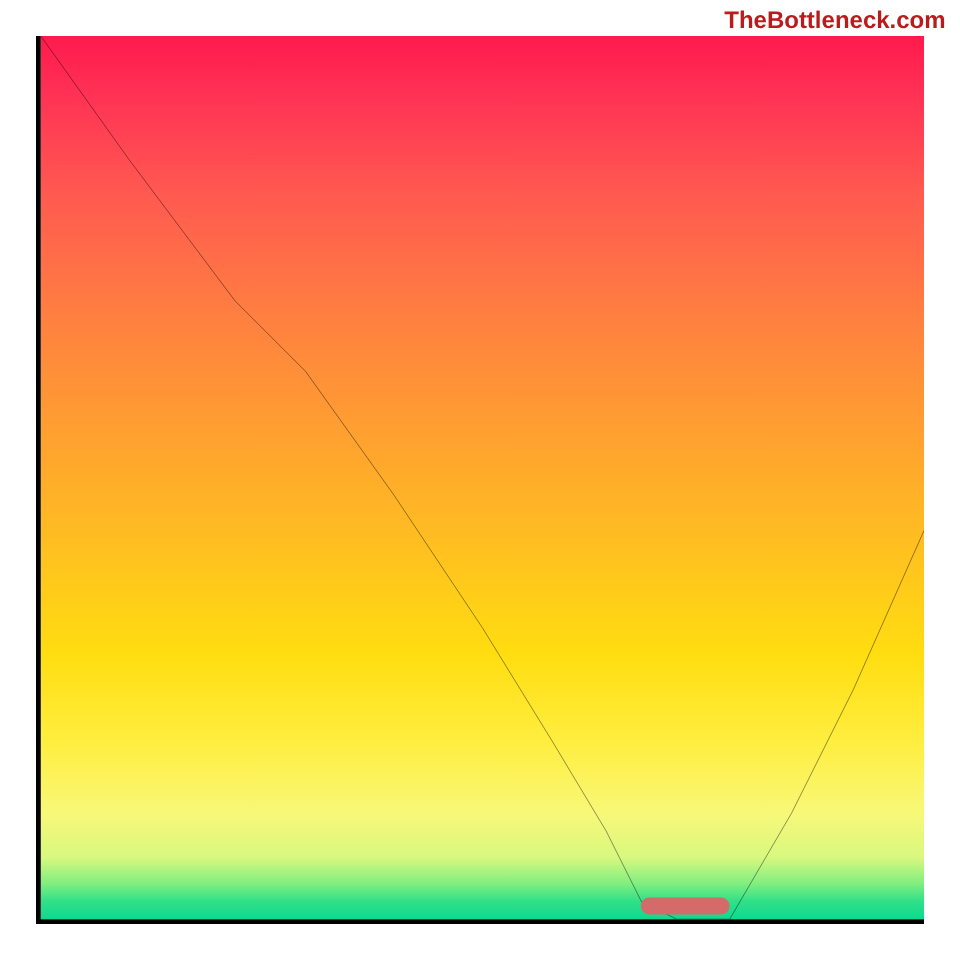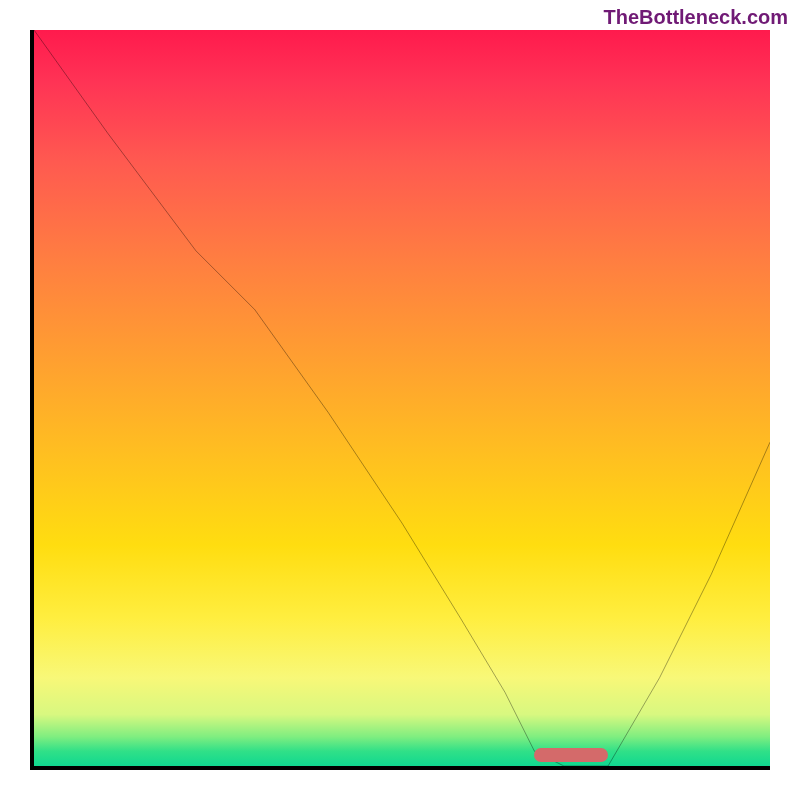--- a/index.html
+++ b/index.html
@@ -9,21 +9,21 @@
     height: 800px;
     position: relative;
     font-family: Arial, sans-serif;
   }
   .watermark {
     position: absolute;
     top: 6px;
     right: 12px;
     font-size: 20px;
     font-weight: bold;
-    color: #701a75;
+    color: #b91c1c;
     z-index: 10;
   }
   .chart-area {
     position: absolute;
     left: 30px;
     top: 30px;
     width: 740px;
     height: 740px;
     border-left: 4px solid #000;
     border-bottom: 4px solid #000;

